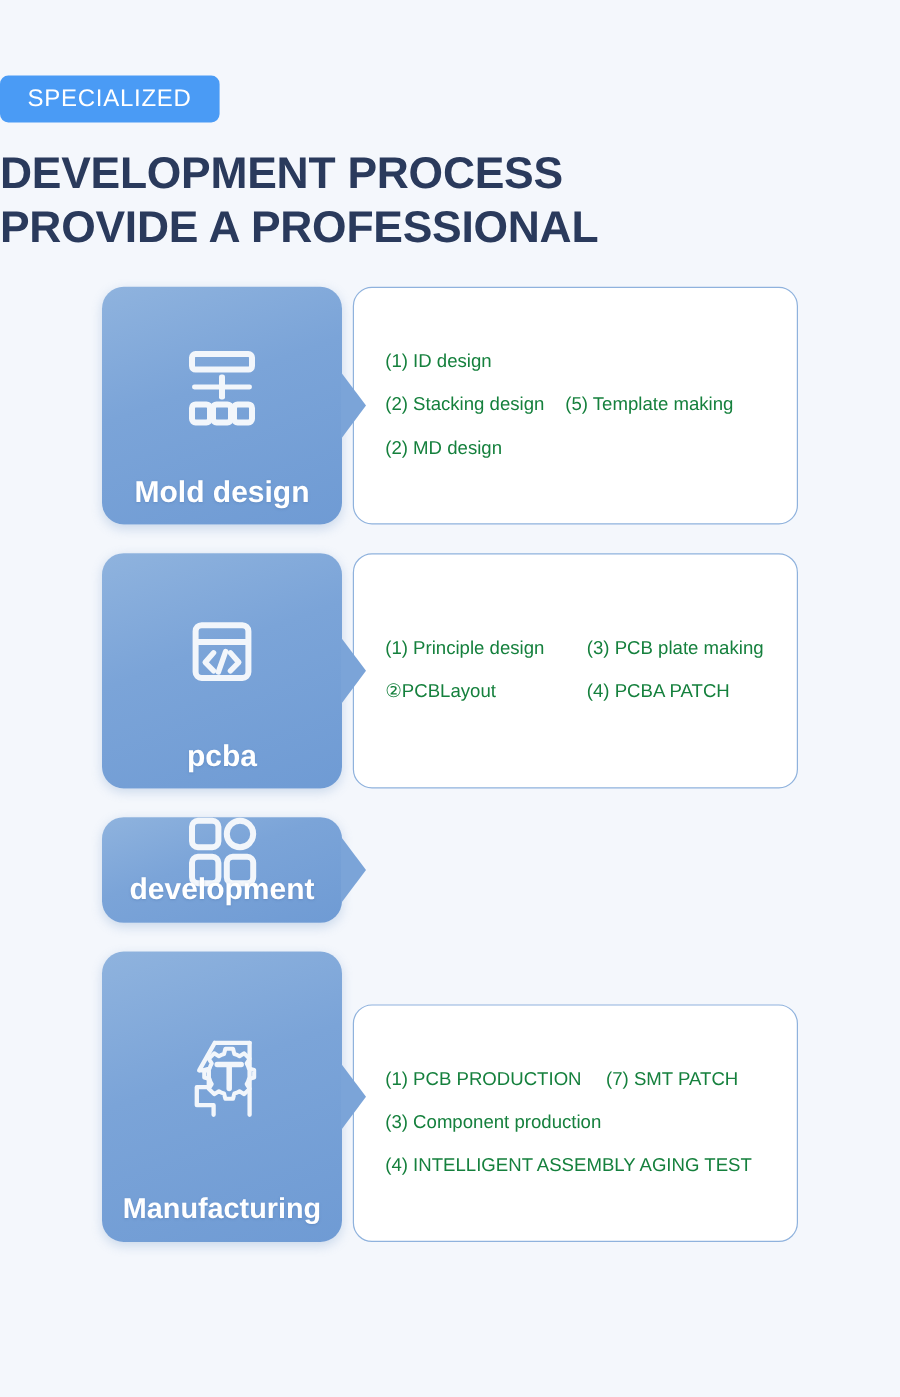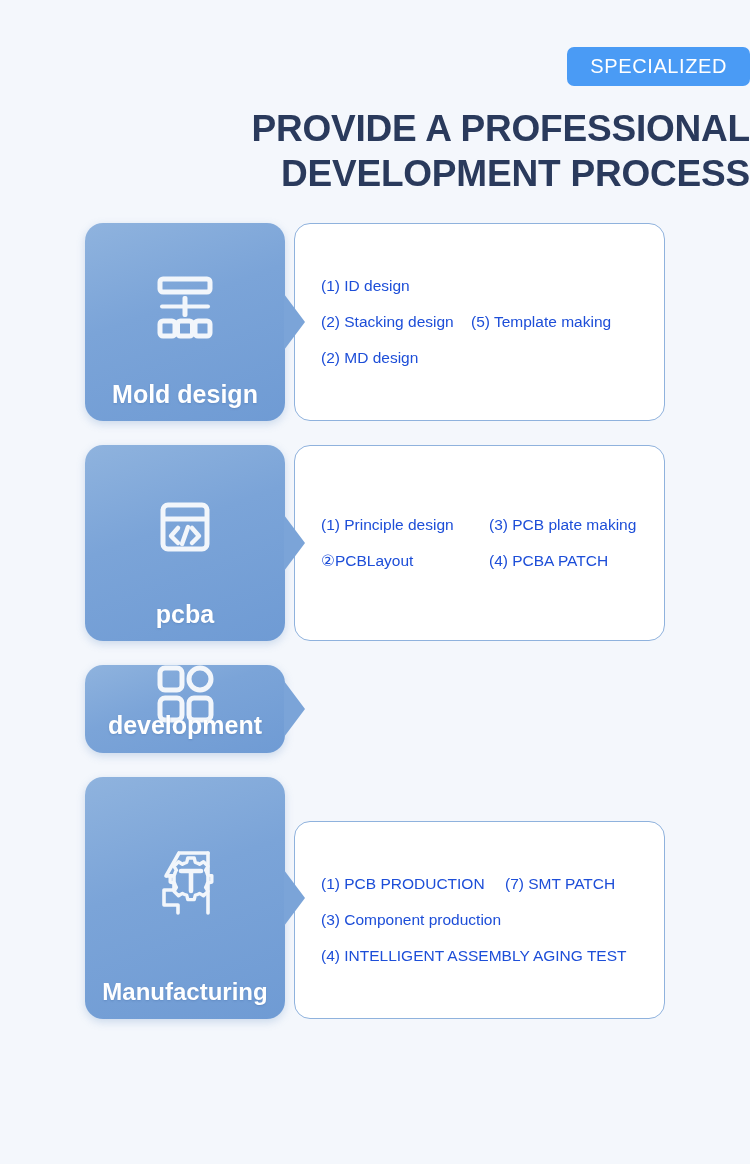--- a/index.html
+++ b/index.html
@@ -12,22 +12,22 @@
   body {
     background: #f4f7fc;
     font-family: "Liberation Sans", "DejaVu Sans", sans-serif;
     overflow: hidden;
     position: relative;
   }
 
   
   .header {
     width: 100%;
-    padding-top: 47px;
-    text-align: right;
+    padding-top: 63px;
+    text-align: left;
   }
 
   .badge {
     display: inline-block;
     background: #4a9bf5;
     color: #ffffff;
     font-size: 20px;
     font-weight: 400;
     letter-spacing: 0.6px;
     padding: 9px 23px 10px;
@@ -124,21 +124,21 @@
     display: flex;
     flex-direction: column;
     justify-content: center;
     padding: 14px 22px 14px 26px;
     min-height: 196px;
   }
 
   .panel-line {
     display: flex;
     align-items: center;
-    color: #1d4ed8;
+    color: #15803d;
     font-size: 15.5px;
     line-height: 1.55;
     padding: 6px 0;
     white-space: nowrap;
   }
 
   .panel-line .col-a {
     display: inline-block;
   }
   .panel-line .col-b {
@@ -156,22 +156,22 @@
   .row-manu .panel { min-height: 198px; margin-top: 44px; }
 
   .row-pcba .tile, .row-mold .tile, .row-dev .tile, .row-manu .tile { }
 </style>
 </head>
 <body>
 
 <div class="header">
   <div class="badge">SPECIALIZED</div>
   <h1 class="headline">
+    <span class="line">DEVELOPMENT PROCESS</span>
     <span class="line">PROVIDE A PROFESSIONAL</span>
-    <span class="line">DEVELOPMENT PROCESS</span>
   </h1>
 </div>
 
 <div class="rows">
 
   <div class="row row-mold">
     <div class="tile">
       <div class="tile-icon">
         <svg width="78" height="78" viewBox="0 0 78 78">
           <rect x="14" y="12" width="50" height="13" rx="3" fill="none" stroke="#f2f6fb" stroke-width="5"></rect>

